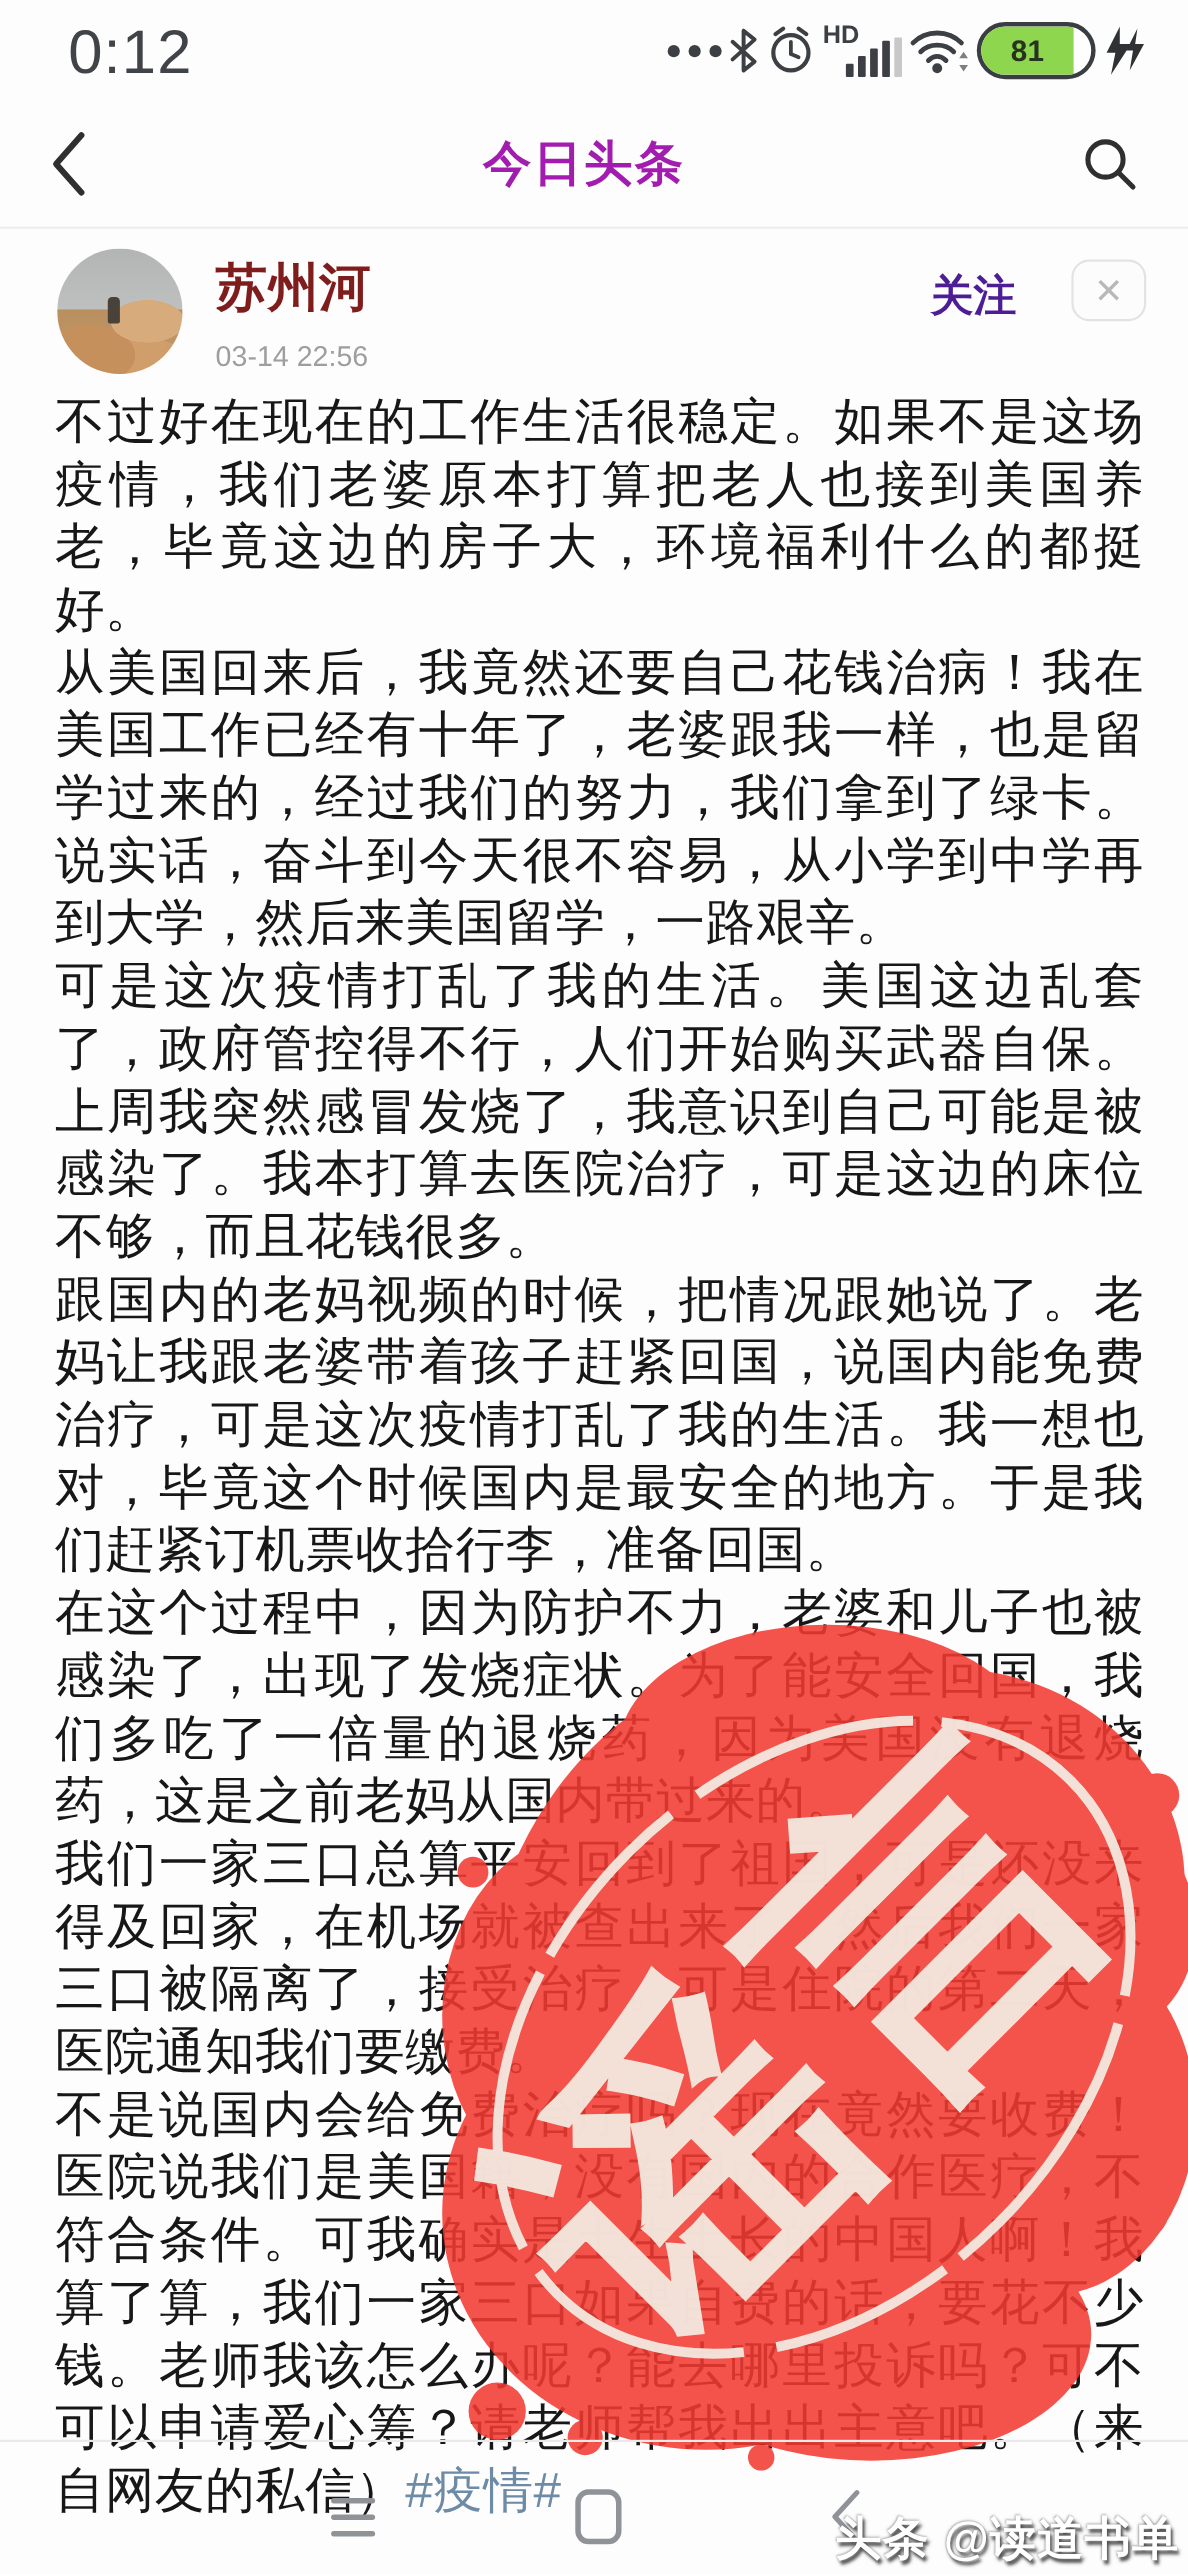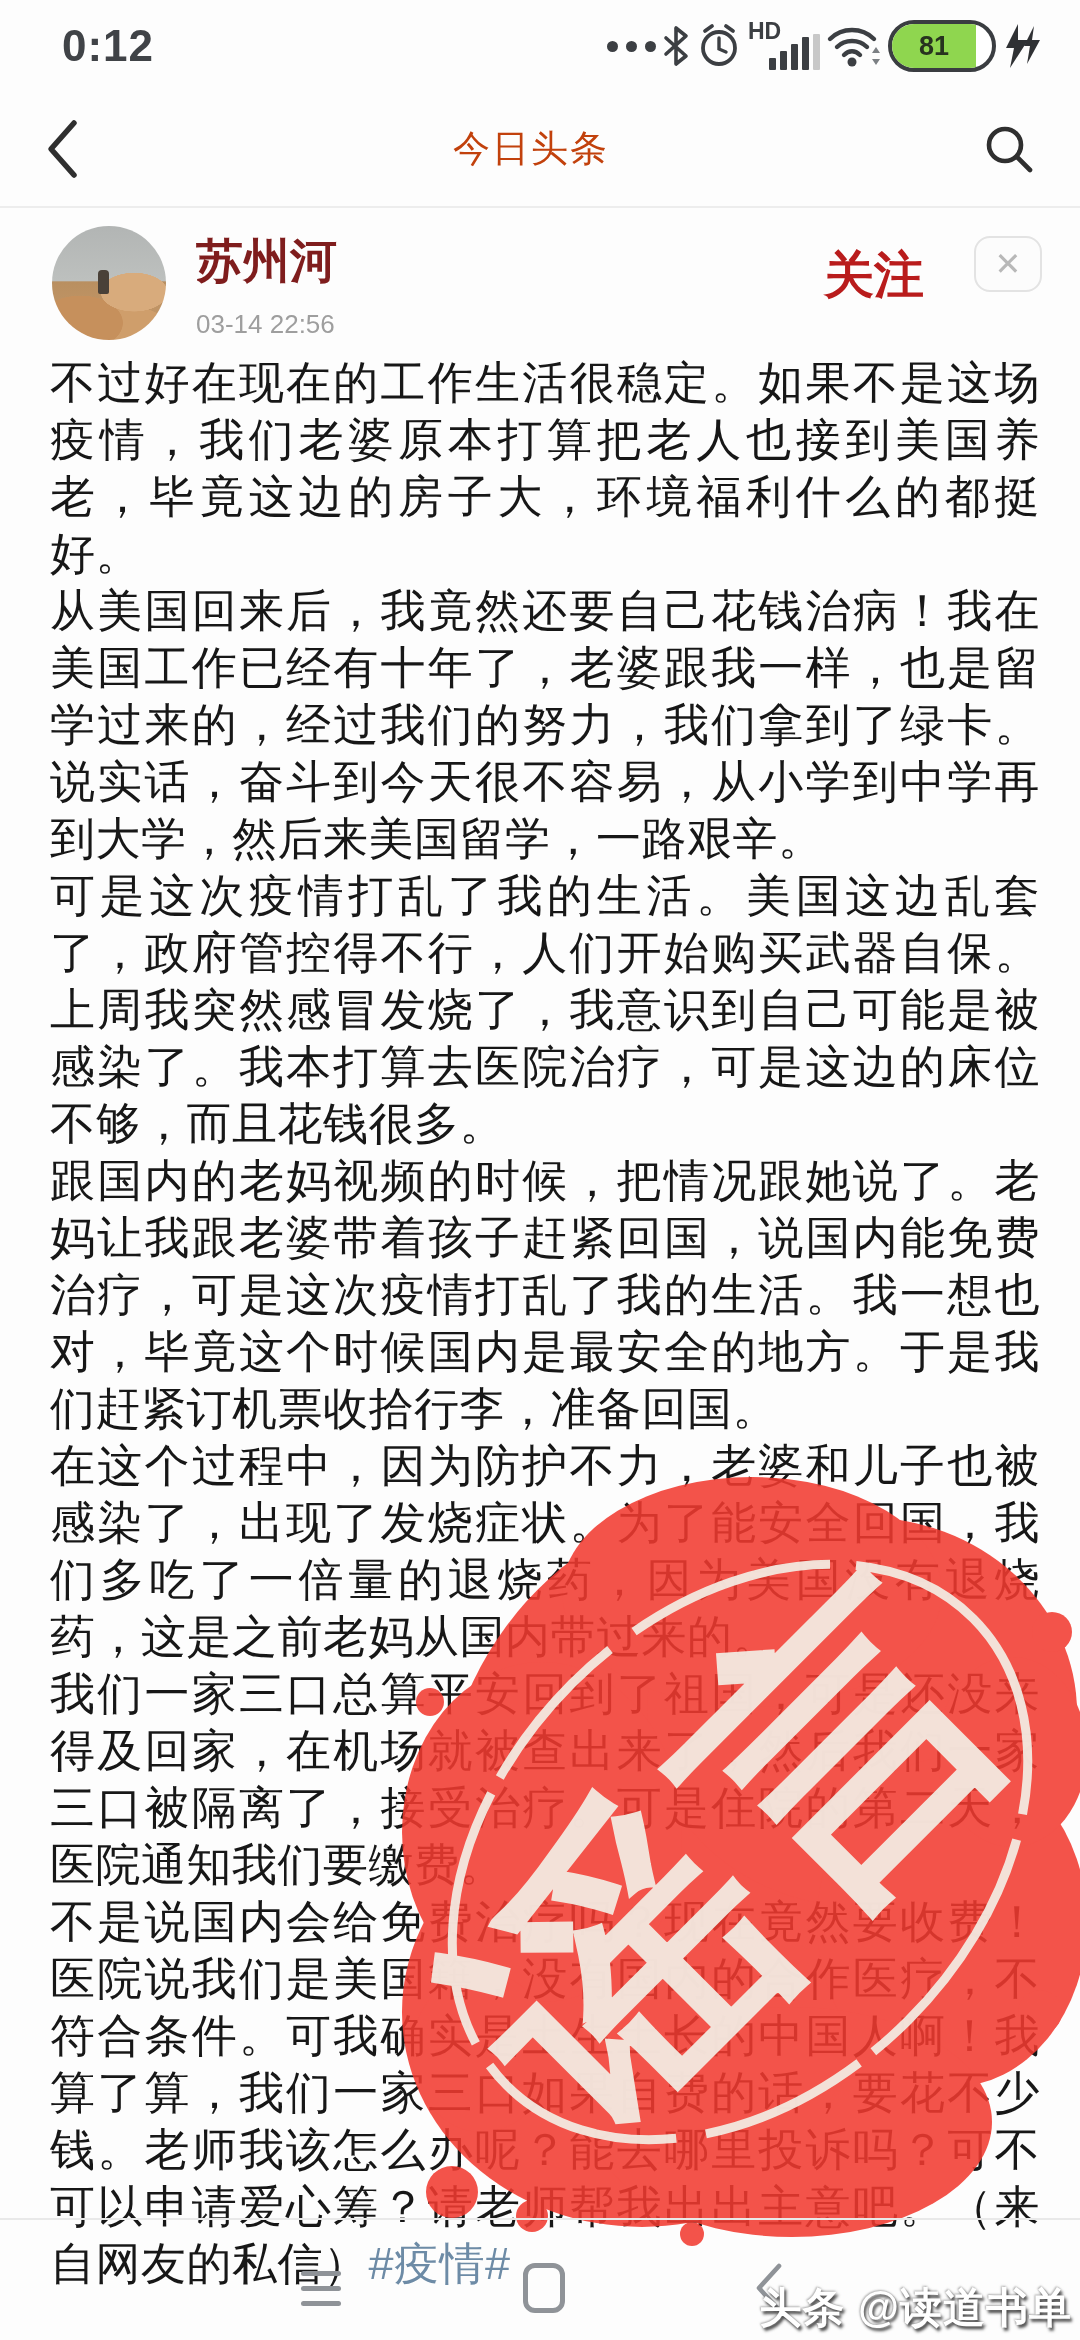--- a/index.html
+++ b/index.html
@@ -3,57 +3,57 @@
 <meta charset="utf-8">
 <style>
   html,body{margin:0;padding:0;background:#ffffff;}
   .screen{
     position:relative;width:1080px;height:2340px;background:#fdfdfd;
     font-family:"Liberation Sans","DejaVu Sans",sans-serif;overflow:hidden;
   }
   
   .status-bar{display:flex;justify-content:space-between;align-items:center;
     height:92px;padding:0 38px 0 62px;box-sizing:border-box;}
-  .time{font-size:44px;color:#404347;font-weight:700;letter-spacing:1px;}
+  .time{font-size:56px;color:#404347;font-weight:400;letter-spacing:1px;}
   .status-icons{display:flex;align-items:center;gap:6px;}
   .dots{display:flex;gap:8px;align-items:center;}
   .dots i{width:11px;height:11px;border-radius:50%;background:#3c3f43;}
   .hd-signal{position:relative;width:72px;height:52px;}
   .hd-label{position:absolute;top:-2px;left:0;font-size:23px;font-weight:700;color:#3c3f43;}
   .bars{position:absolute;bottom:2px;right:0;display:flex;align-items:flex-end;gap:4px;}
   .bars i{width:7px;background:#3c3f43;border-radius:1px;display:block;}
   .bars i:nth-child(1){height:12px}.bars i:nth-child(2){height:19px}
   .bars i:nth-child(3){height:26px}.bars i:nth-child(4){height:33px}
   .bars i:nth-child(5){height:36px;background:#c8c8c8;}
   .battery{position:relative;width:108px;height:52px;border:4px solid #3a3d41;
     border-radius:26px;overflow:hidden;background:#fff;box-sizing:border-box;}
   .battery-fill{position:absolute;left:0;top:0;bottom:0;width:84%;background:#8fd64f;}
   .battery-num{position:absolute;left:0;top:0;width:84%;height:100%;display:flex;
     align-items:center;justify-content:center;font-size:27px;font-weight:700;color:#27331f;}
   
   .nav-bar{height:114px;display:flex;align-items:center;justify-content:space-between;
     padding:0 44px;border-bottom:2px solid #ededed;background:#fdfdfd;}
-  .nav-title{font-size:37px;font-weight:400;color:#c2410c;letter-spacing:2px;}
+  .nav-title{font-size:44px;font-weight:700;color:#a21caf;letter-spacing:2px;}
   .icon-btn{display:flex;align-items:center;justify-content:center;}
   
   .post-header{position:relative;display:flex;align-items:flex-start;
     padding:18px 36px 0 52px;}
   .avatar{width:114px;height:114px;border-radius:50%;overflow:hidden;position:relative;flex:0 0 auto;
     background:
       radial-gradient(55px 32px at 72% 58%, #d8ab7c 0 60%, rgba(0,0,0,0) 61%),
       radial-gradient(70px 45px at 25% 85%, #c6905c 0 60%, rgba(0,0,0,0) 61%),
       radial-gradient(90px 50px at 60% 96%, #cf9e6b 0 60%, rgba(0,0,0,0) 61%),
       linear-gradient(180deg,#b2b5b4 0%,#bdc0be 48%,#b98f60 49%,#c79a6b 100%);}
   .avatar-figure{position:absolute;left:46px;top:44px;width:11px;height:24px;
     background:#4a4138;border-radius:4px 4px 2px 2px;}
   .author-block{margin-left:30px;padding-top:4px;}
   .author-name{font-size:47px;font-weight:700;color:#7f1d1d;}
   .post-time{font-size:26px;color:#9e9e9e;margin-top:16px;}
-  .follow-btn{position:absolute;right:156px;top:34px;font-size:50px;font-weight:600;
-    color:#b91c1c;background:none;border:none;padding:0;font-family:inherit;margin-left:21px;}
+  .follow-btn{position:absolute;right:156px;top:34px;font-size:39px;font-weight:600;
+    color:#4c1d95;background:none;border:none;padding:0;font-family:inherit;margin-left:21px;}
   .close-btn{position:absolute;right:38px;top:28px;width:68px;height:56px;
     border:2px solid #e3e3e3;border-radius:16px;background:#fcfcfc;color:#b8b8b8;
     font-size:32px;display:flex;align-items:center;justify-content:center;box-sizing:border-box;}
   
   .post-body{padding:14px 40px 0 50px;font-size:45px;line-height:57px;color:#171717;
     letter-spacing:0.5px;text-align:justify;}
   .post-body p{margin:0;}
   .hashtag{color:#6d8ba6;text-decoration:none;}
   
   .stamp{position:absolute;left:392px;top:1452px;width:696px;height:800px;pointer-events:none;}

